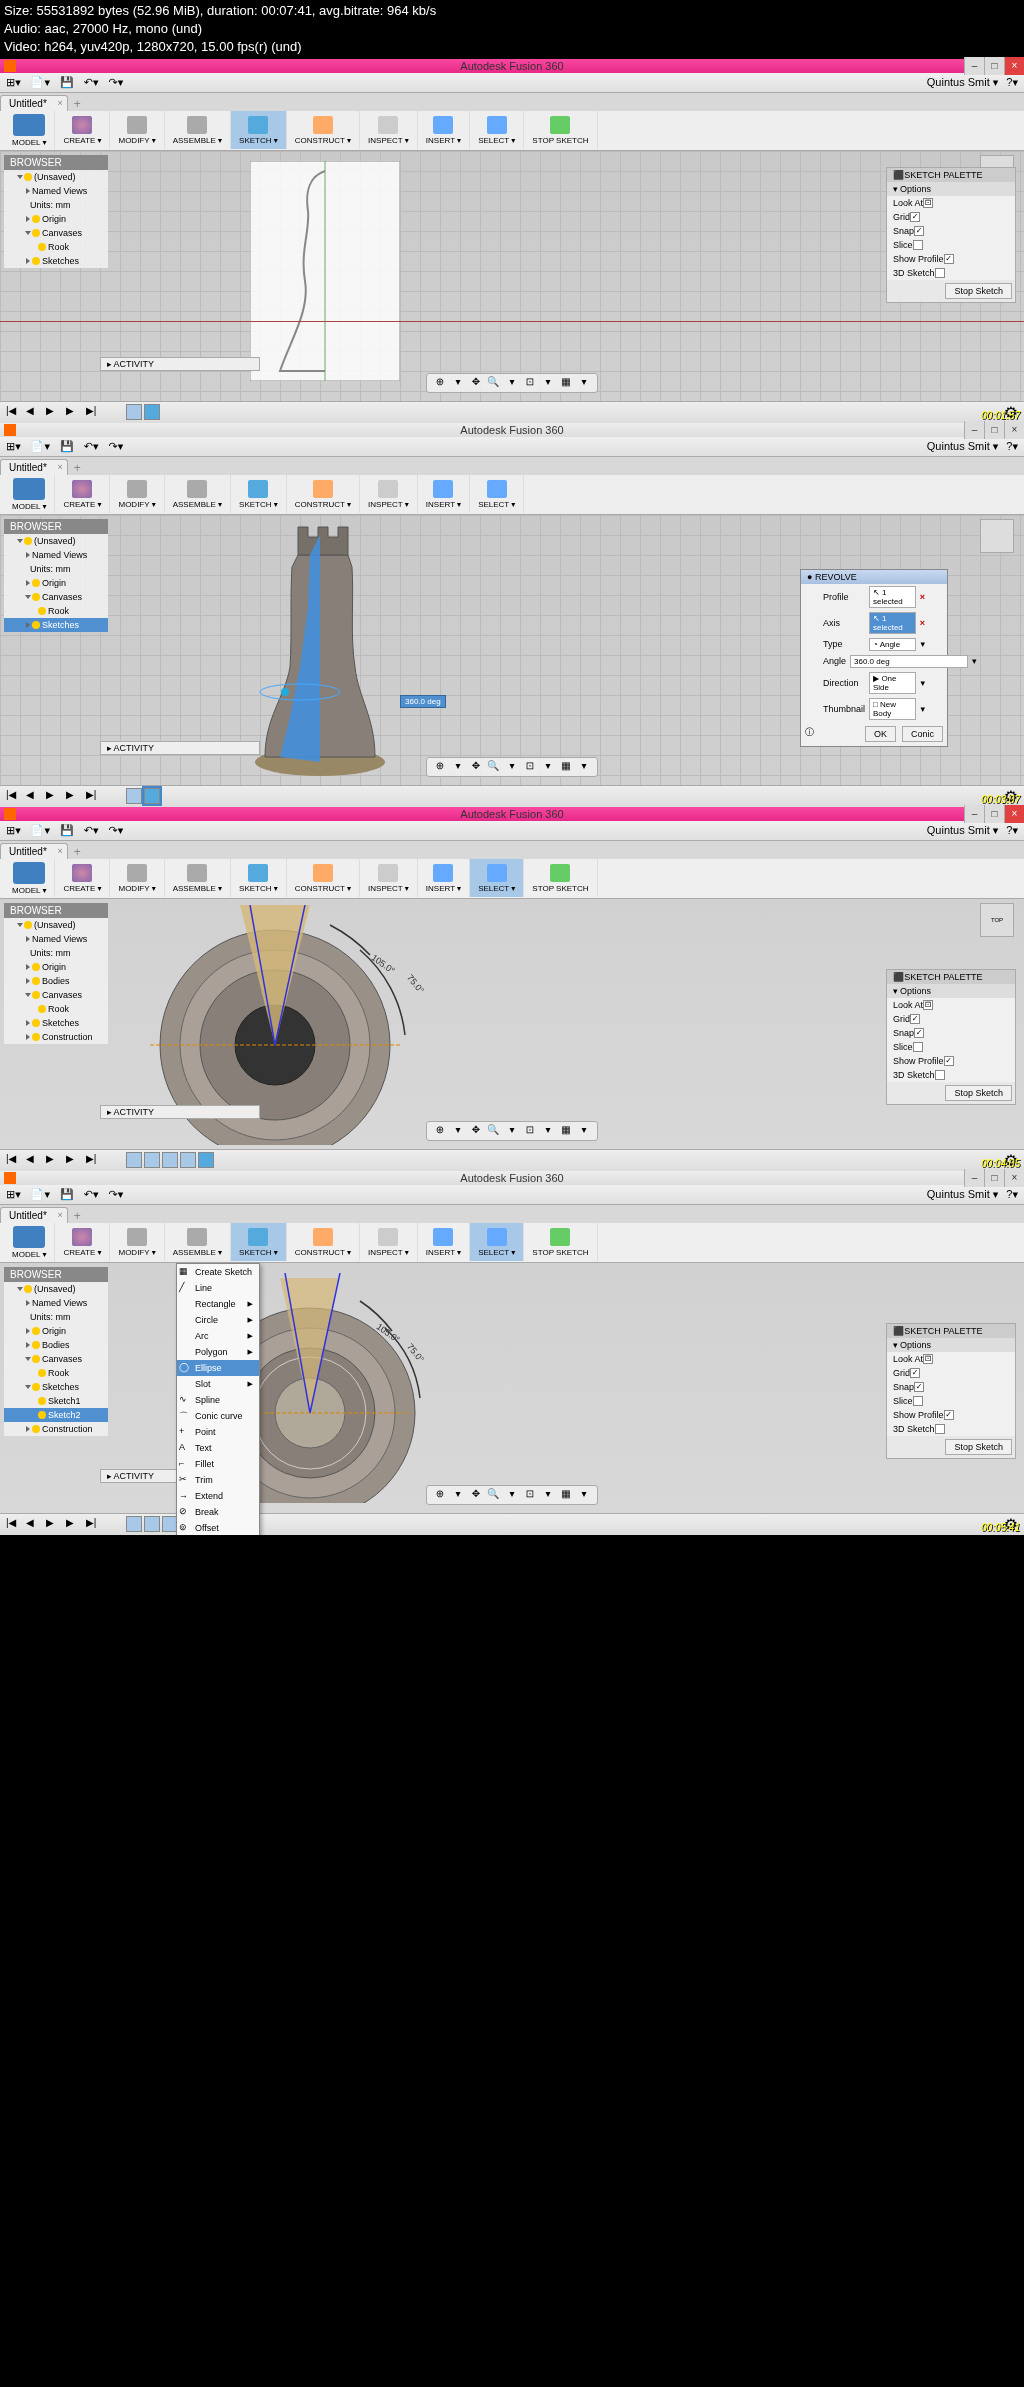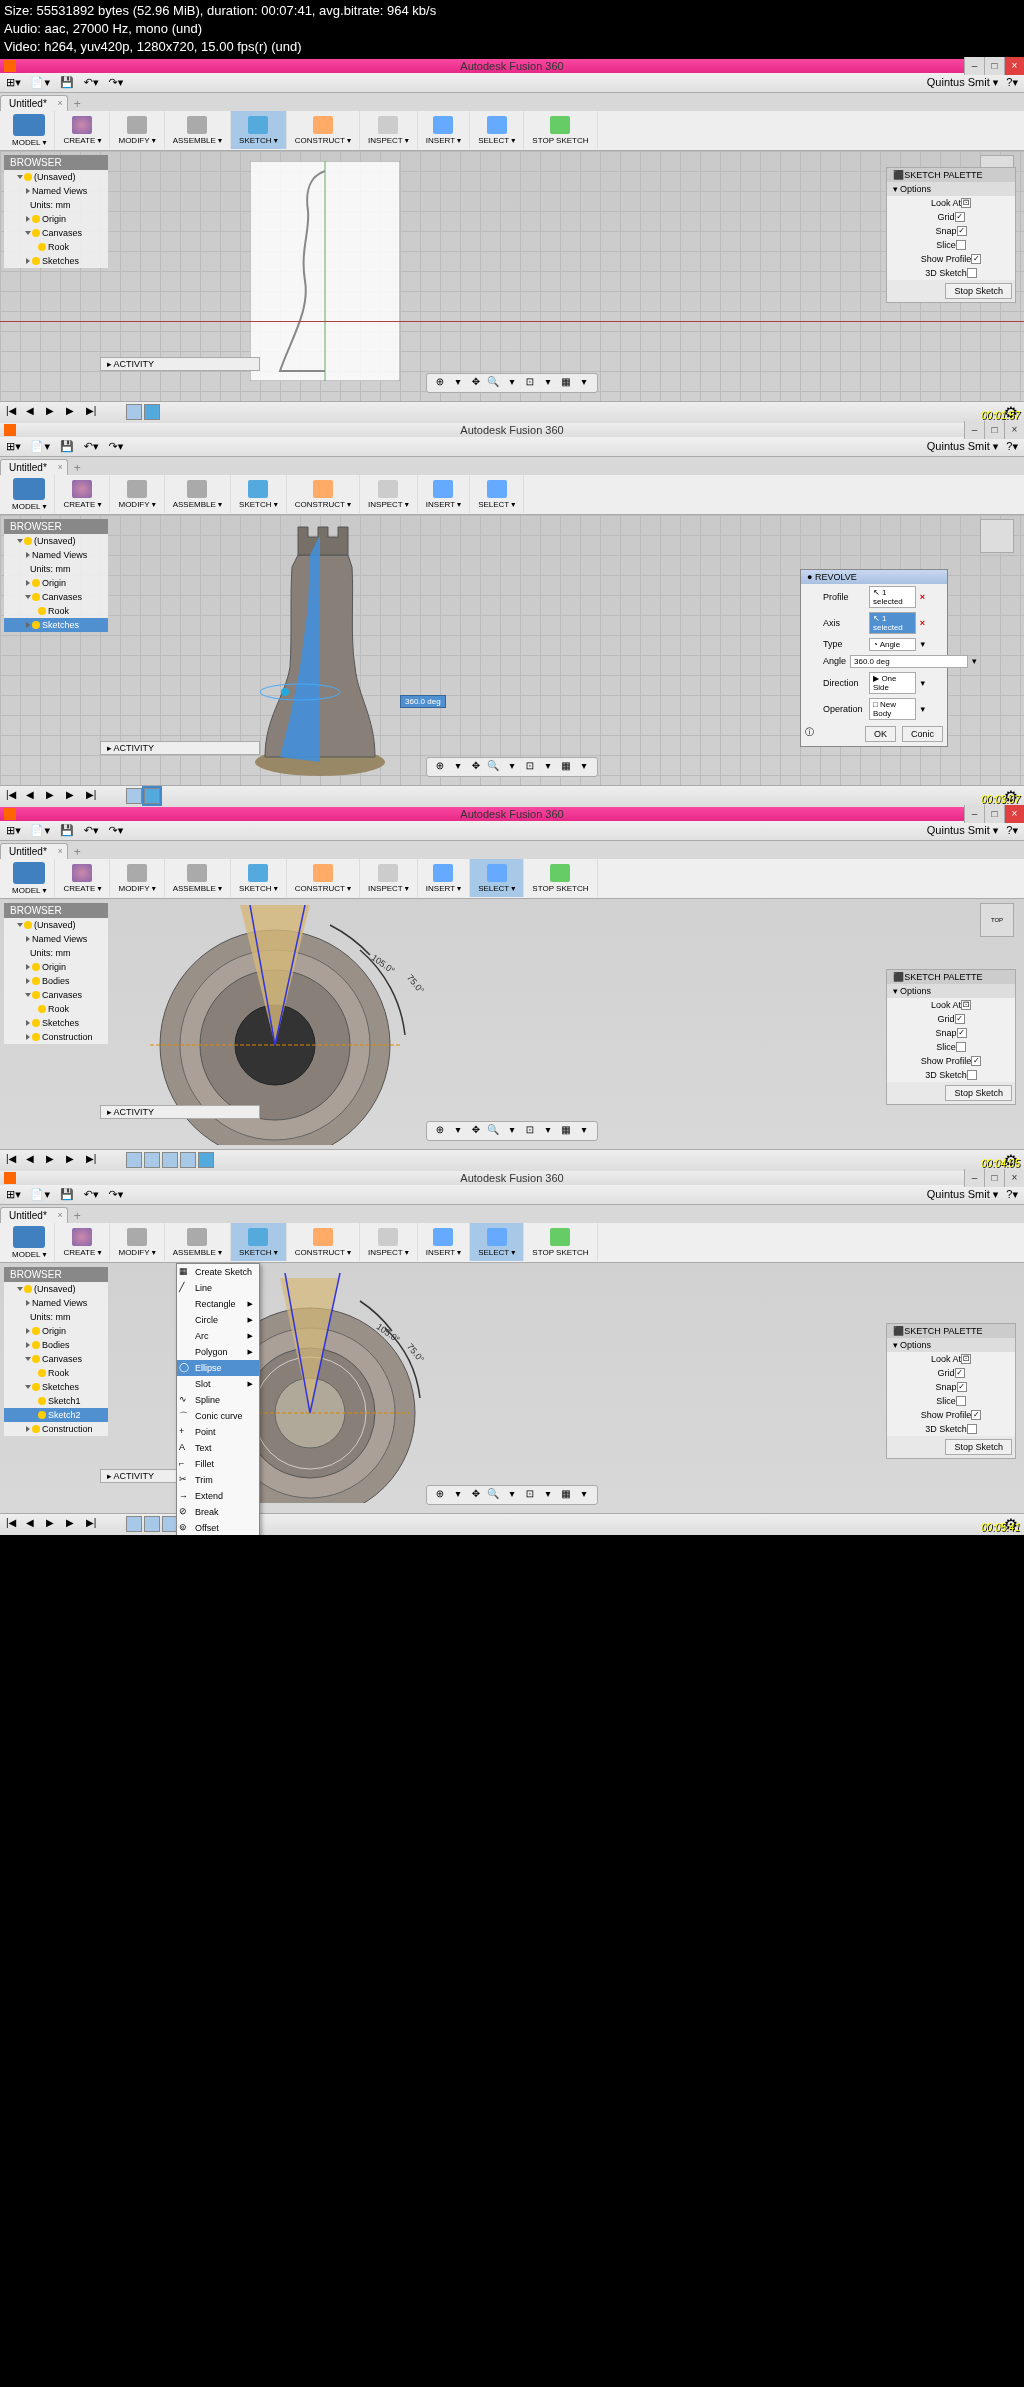--- a/index.html
+++ b/index.html
@@ -30,21 +30,21 @@
 .browser-item { padding: 2px 2px 2px 14px; display: flex; align-items: center; gap: 2px; white-space: nowrap; }
 .browser-item.sel { background: #5090d0; color: #fff; }
 .tri { width: 0; height: 0; border-top: 3px solid transparent; border-bottom: 3px solid transparent; border-left: 4px solid #666; display: inline-block; }
 .tri.open { transform: rotate(90deg); }
 .bulb { width: 8px; height: 8px; background: #fc0; border-radius: 50%; display: inline-block; }
 .viewport { flex: 1; position: relative; background-image: linear-gradient(#bbb 1px, transparent 1px), linear-gradient(90deg, #bbb 1px, transparent 1px); background-size: 20px 20px; }
 .viewport.nogrid { background-image: none; background: linear-gradient(#d0d0d0, #d8d8d8); }
 .sketch-palette { position: absolute; right: 8px; top: 56px; width: 130px; background: #f0f0f0; border: 1px solid #aaa; font-size: 9px; z-index: 6; }
 .palette-header { background: #ccc; padding: 2px 6px; font-size: 9px; display: flex; align-items: center; }
 .palette-sub { background: #ddd; padding: 2px 6px; font-size: 9px; }
-.palette-row { padding: 2px 6px; display: flex; justify-content: center; align-items: center; }
+.palette-row { padding: 2px 6px; display: flex; justify-content: flex-start; align-items: center; }
 .palette-row .checkbox { width: 10px; height: 10px; border: 1px solid #888; background: #fff; text-align: center; line-height: 8px; font-size: 8px; }
 .palette-footer { text-align: right; padding: 3px; background: #e8e8e8; }
 .palette-btn { background: #f0f0f0; border: 1px solid #aaa; padding: 2px 8px; font-size: 9px; }
 .revolve-panel { position: absolute; right: 76px; top: 94px; width: 148px; background: #f0f0f0; border: 1px solid #888; font-size: 9px; z-index: 6; }
 .rev-header { background: linear-gradient(#c8d8f0, #a8c0e0); padding: 2px 6px; font-size: 9px; }
 .rev-row { padding: 2px 22px; display: flex; align-items: center; gap: 4px; }
 .rev-label { width: 42px; }
 .rev-val { flex: 1; background: #fff; border: 1px solid #aaa; padding: 1px 3px; font-size: 8px; }
 .rev-val.sel { background: #5090d0; color: #fff; }
 .rev-x { color: #c00; font-weight: bold; cursor: pointer; }
@@ -380,21 +380,21 @@
           <span class="rev-label">Angle</span>
           <input class="rev-val" value="360.0 deg" style="">
           <span>▾</span>
         </div>
       <div class="rev-row">
           <span class="rev-label">Direction</span>
           <span class="rev-val">▶ <span>One Side</span></span>
           <span>▾</span>
         </div>
       <div class="rev-row">
-          <span class="rev-label">Operation</span>
+          <span class="rev-label">Thumbnail</span>
           <span class="rev-val">□ <span>New Body</span></span>
           <span>▾</span>
         </div>
       <div class="rev-footer">
         <span style="margin-right:auto">ⓘ</span>
         <button class="palette-btn">OK</button>
         <button class="palette-btn">Conic</button>
       </div>
     </div>
     <div class="activity-bar">▸ ACTIVITY</div>

